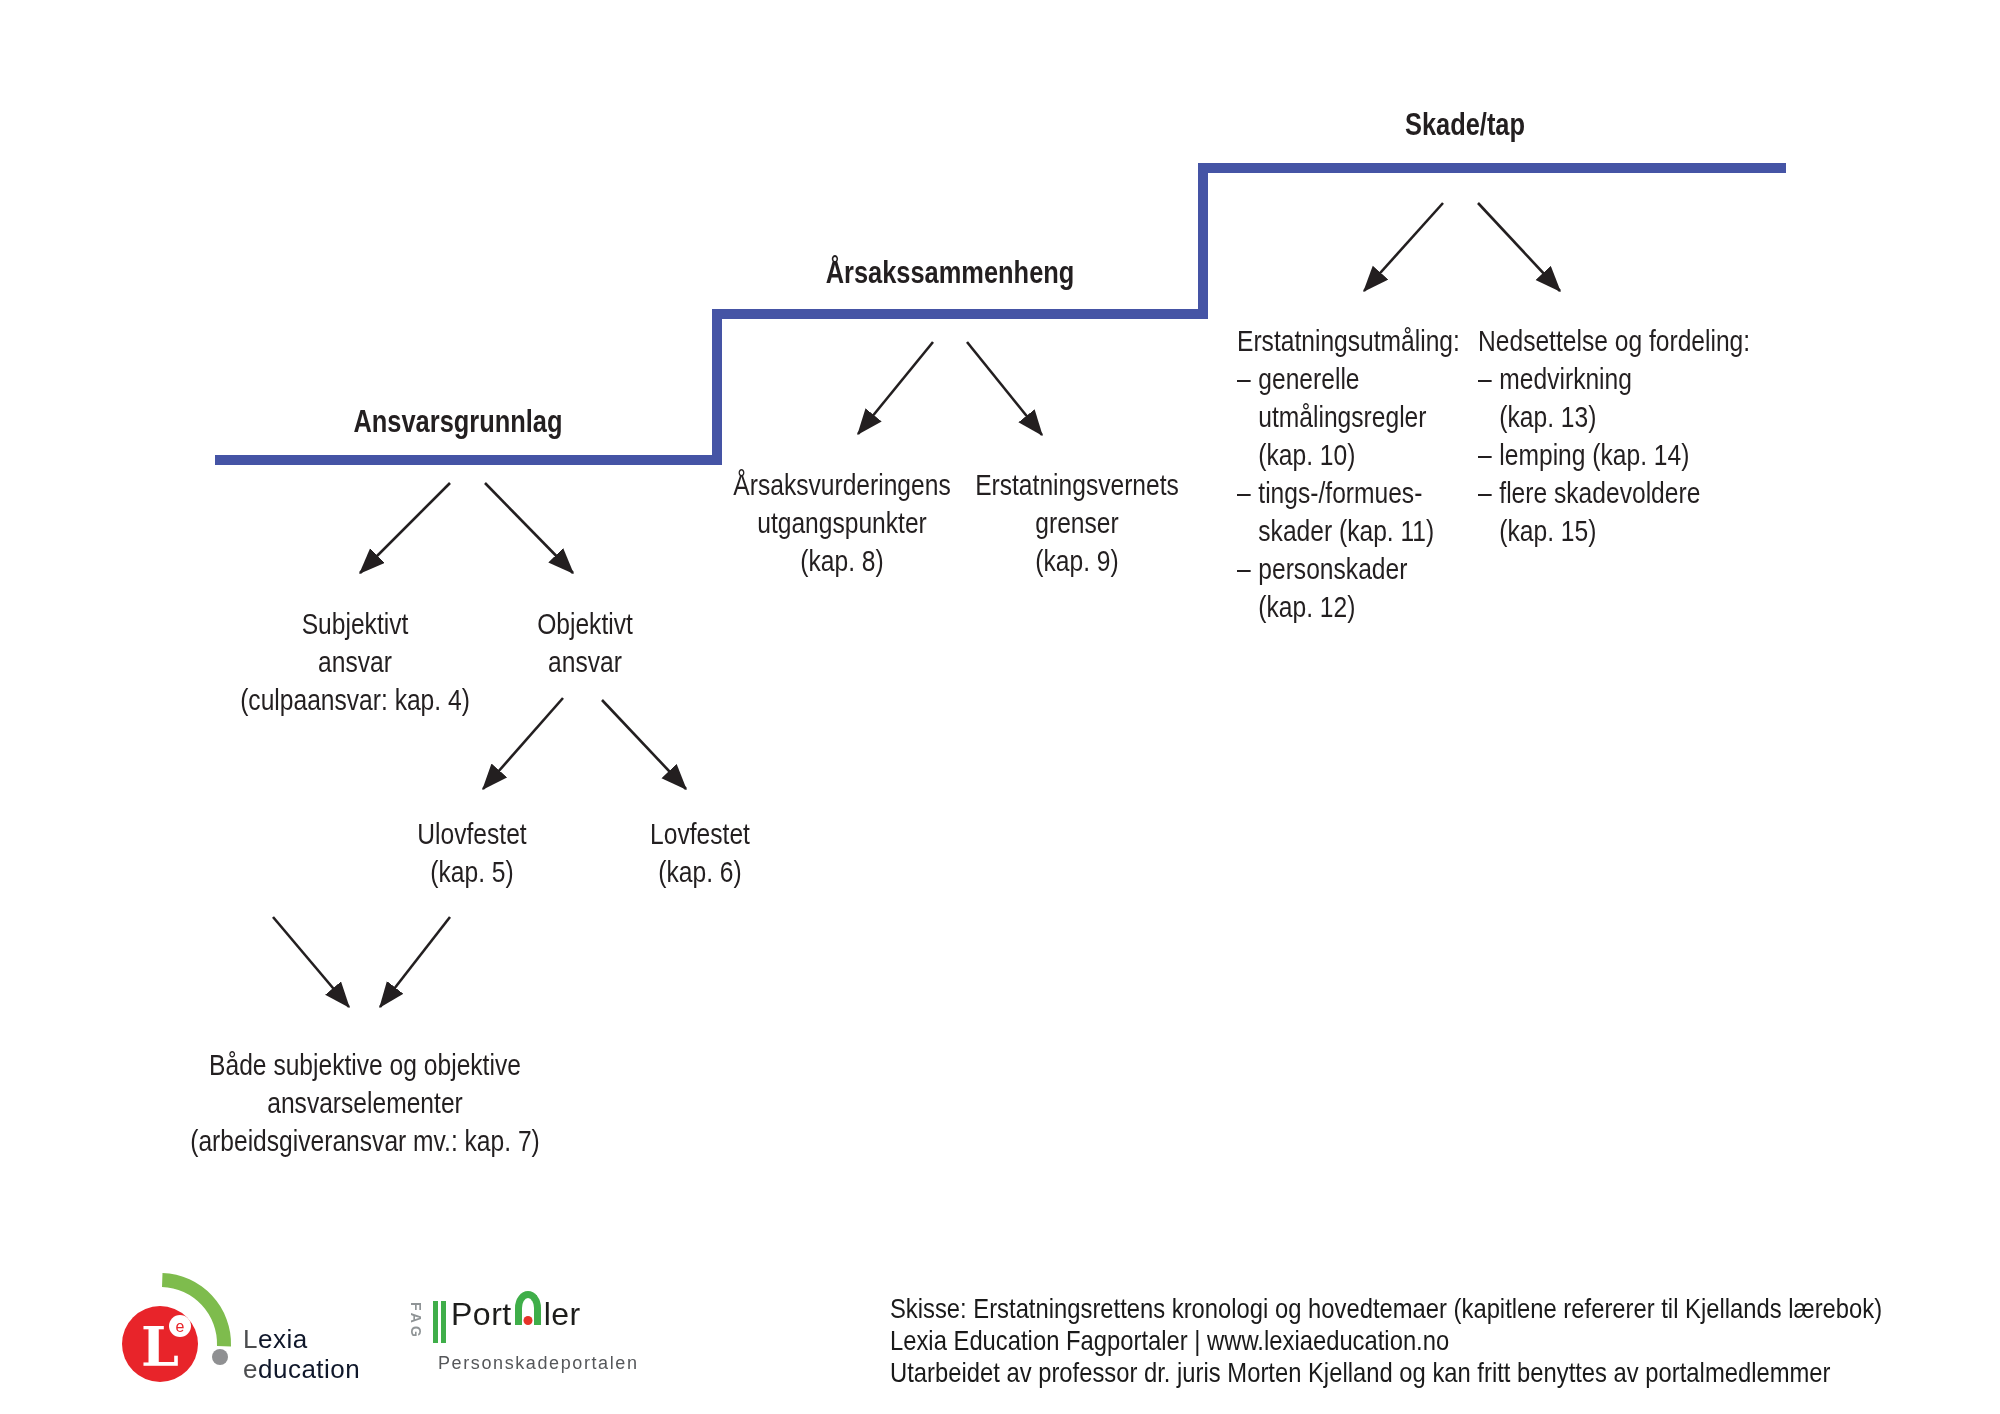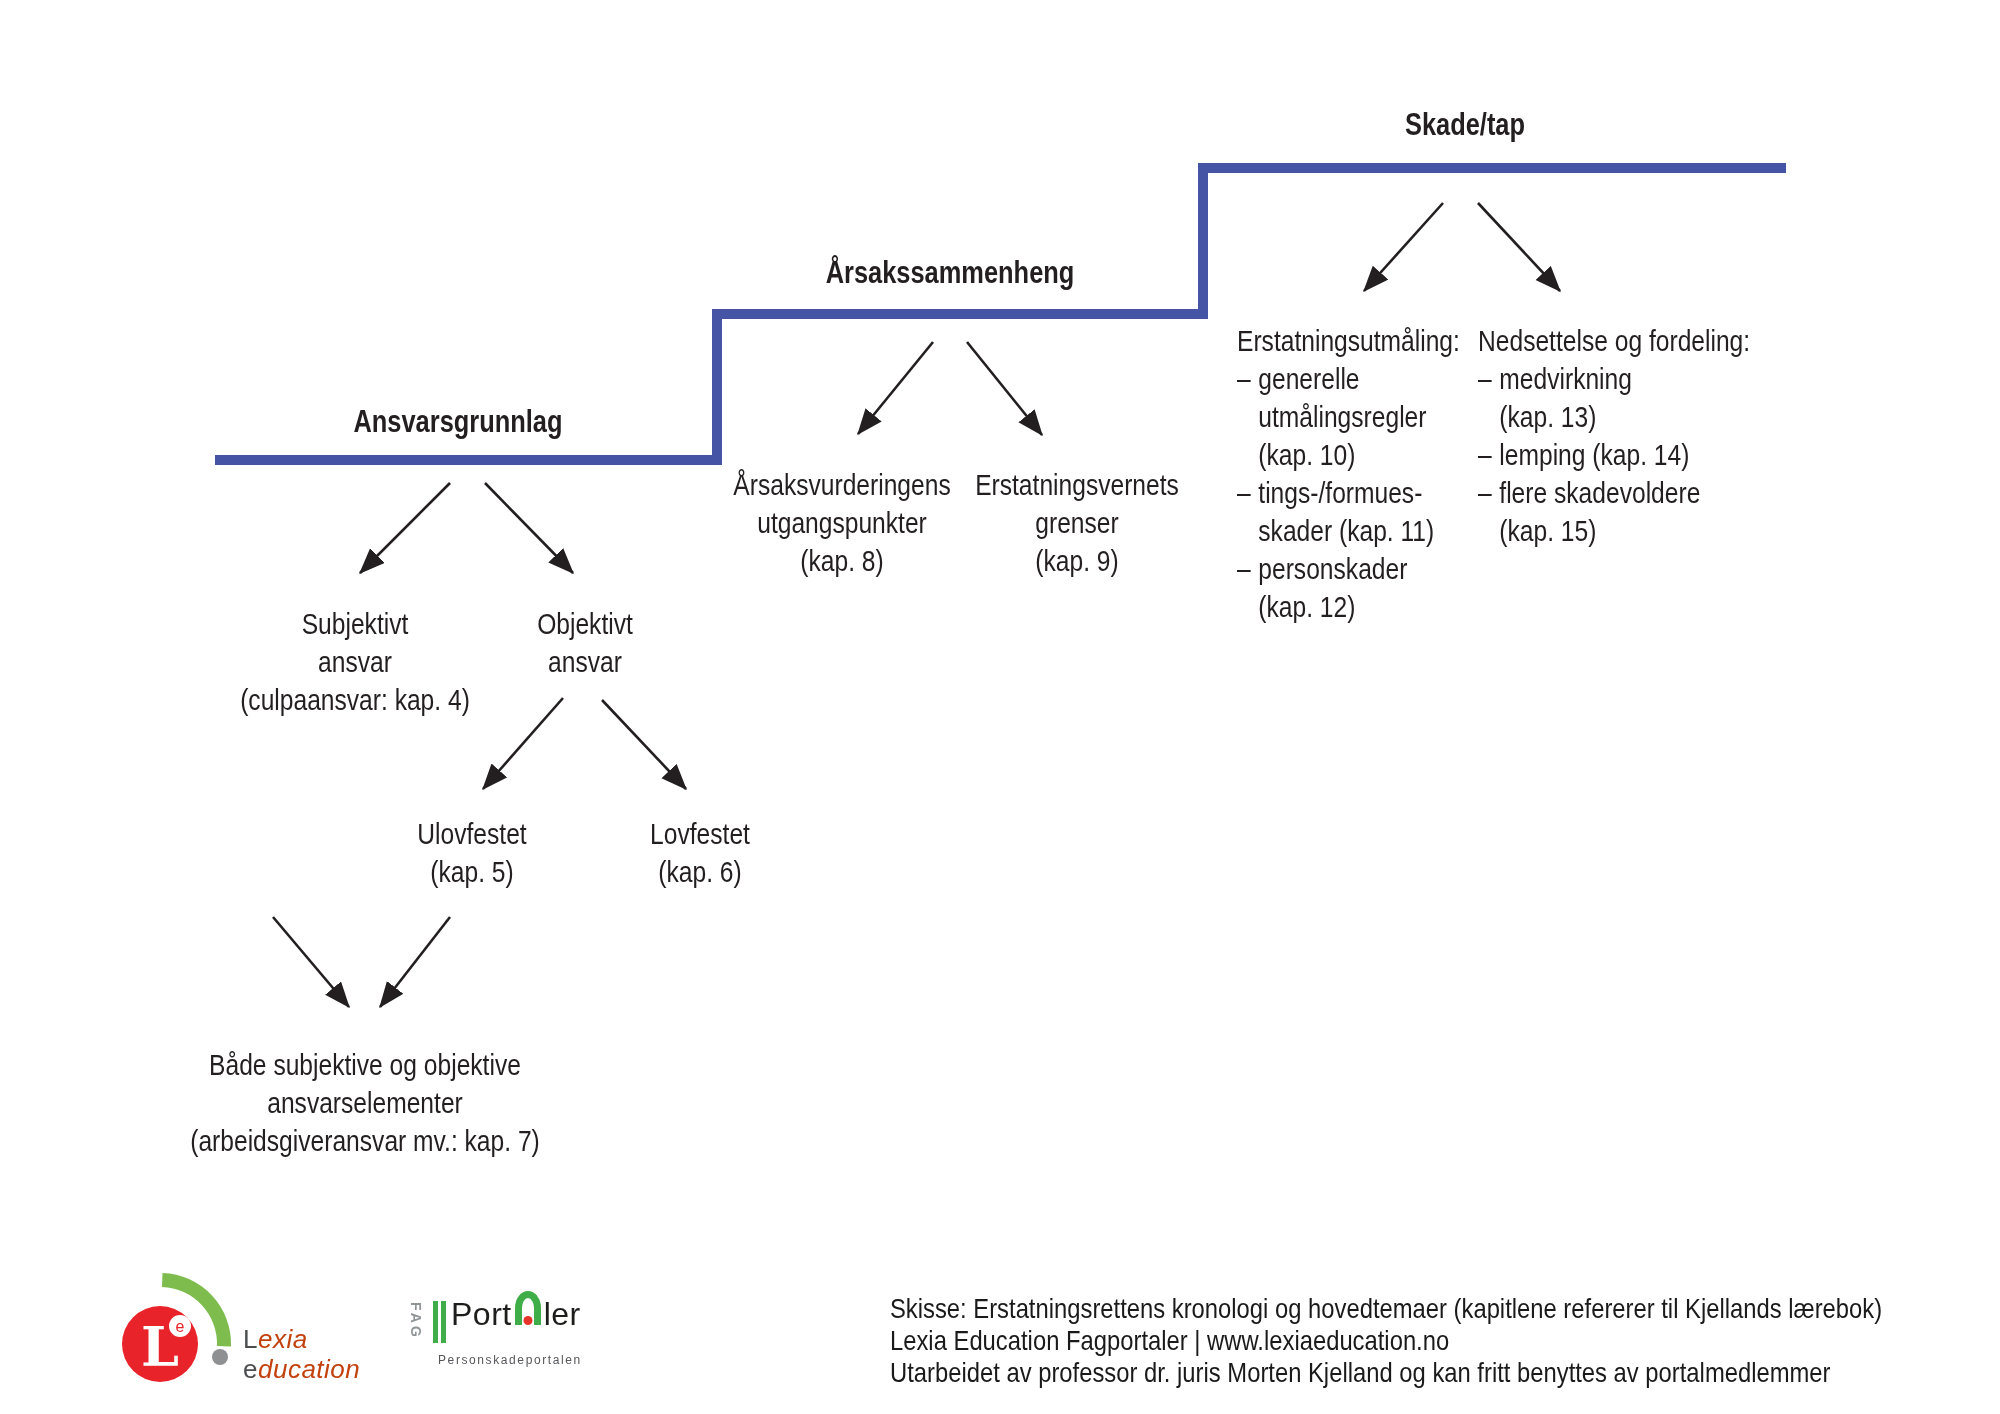--- a/index.html
+++ b/index.html
@@ -28,21 +28,21 @@
   .li .txt{white-space:pre-line;}
   .caption{
     position:absolute;left:890px;top:1293px;font-size:28px;line-height:32px;color:#1a1a1a;
     transform:scaleX(0.85);transform-origin:0 0;white-space:nowrap;
   }
   
   .lexia-logo{position:absolute;left:108px;top:1262px;width:370px;height:130px;}
   .lexia-mark{position:absolute;left:0;top:0;}
   .lexia-words{position:absolute;left:135px;top:62px;font-size:26px;line-height:30px;letter-spacing:0.5px;}
   .lx-dark{color:#4c4d4f;}
-  .lx-gray{color:#c2410c;font-style:italic;}
+  .lx-gray{color:#0f172a;}
   
   .fp-logo{position:absolute;left:405px;top:1294px;width:280px;height:95px;}
   .fp-fag{
     position:absolute;left:3px;top:8px;writing-mode:vertical-rl;
     font-size:14px;font-weight:bold;letter-spacing:3px;color:#8f9496;
   }
   .fp-bar{position:absolute;width:5px;height:42px;top:7px;background:#3fae49;}
   .fp-bar.b1{left:28px;}
   .fp-bar.b2{left:36px;}
   .fp-word{
@@ -52,21 +52,21 @@
   .fp-arch{
     display:inline-block;position:relative;width:12px;height:27px;margin:0 3px;
     border:7px solid #3fae49;border-bottom:none;
     border-radius:13px 13px 0 0 / 17px 17px 0 0;vertical-align:baseline;
   }
   .fp-arch .dot{
     position:absolute;left:50%;bottom:0;transform:translateX(-50%);
     width:9px;height:9px;border-radius:50%;background:#e63329;
   }
   .fp-sub{
-    position:absolute;left:33px;top:59px;font-size:12px;letter-spacing:1.6px;color:#55575a;white-space:nowrap;
+    position:absolute;left:33px;top:59px;font-size:18px;letter-spacing:1.6px;color:#55575a;white-space:nowrap;
   }
 </style>
 </head>
 <body>
 
 <div class="stage">
 
   <svg class="lines" viewBox="0 0 2000 1414">
     <defs>
       <marker id="ah" markerWidth="11" markerHeight="9" refX="9.5" refY="4" orient="auto">

